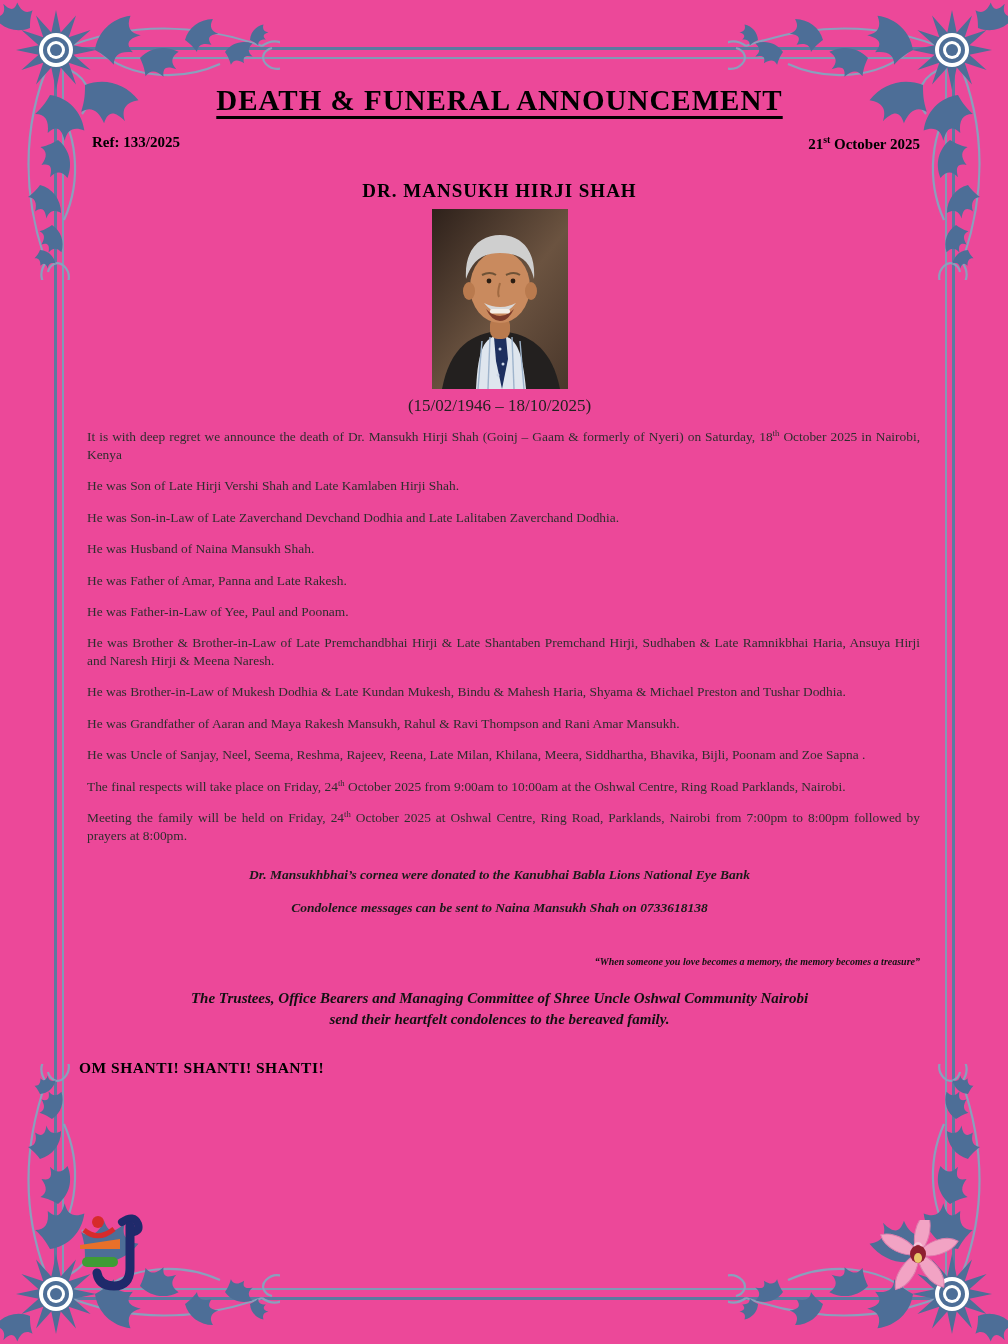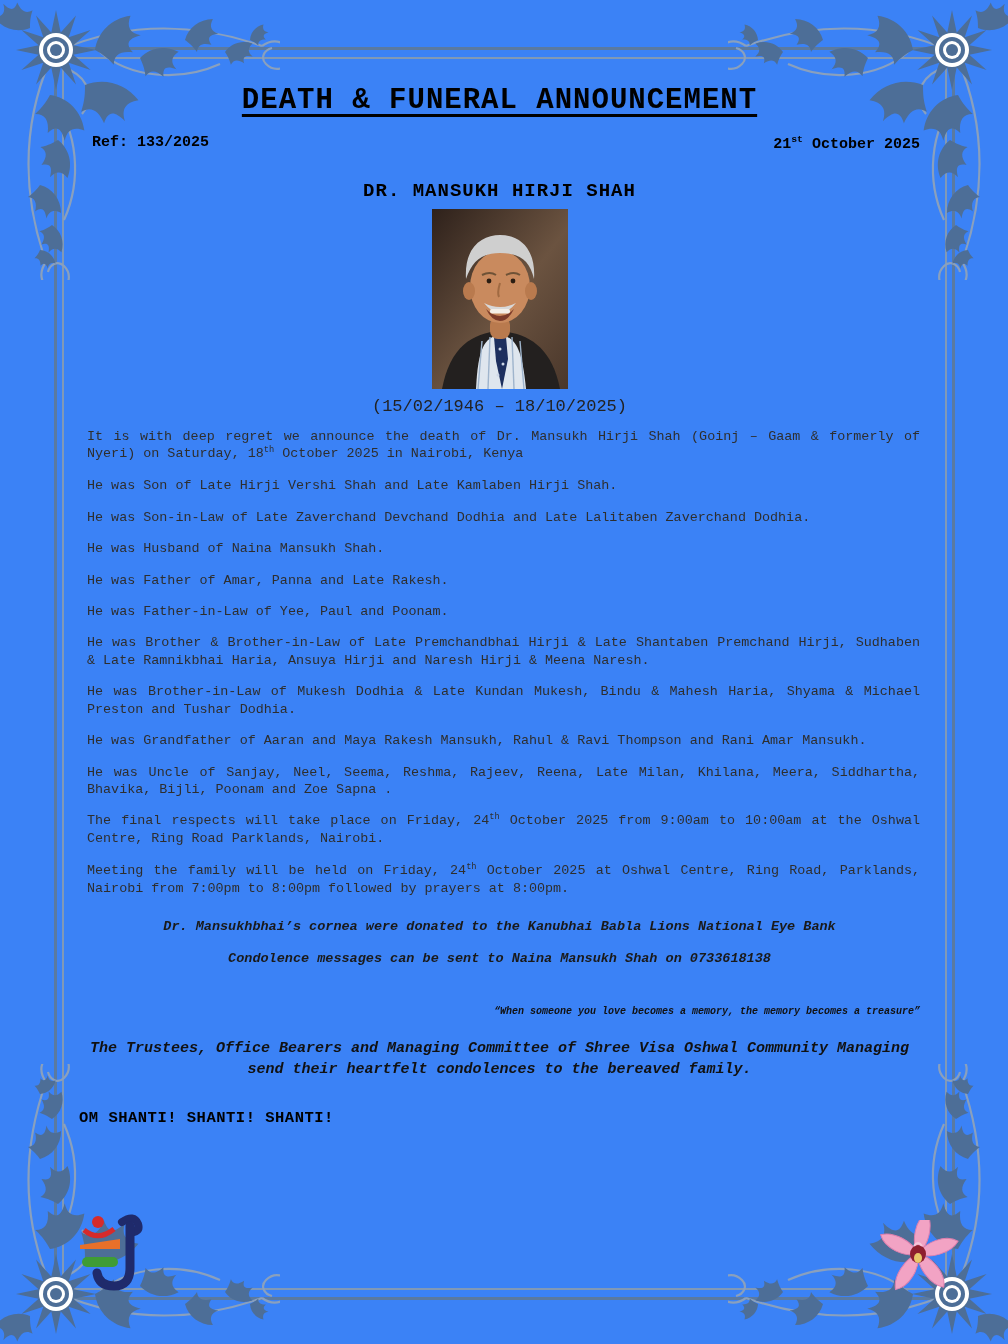--- a/index.html
+++ b/index.html
@@ -1,17 +1,17 @@
 <!DOCTYPE html>
 <html><head>
 <meta charset="utf-8">
 <style>
   html,body{margin:0;padding:0;background:#fff;}
-  .page{position:relative;width:1008px;height:1344px;background:#3b82f6;overflow:hidden;
-        font-family:Liberation Mono, monospace;color:#222;}
+  .page{position:relative;width:1008px;height:1344px;background:#ec4899;overflow:hidden;
+        font-family:Liberation Serif, serif;color:#222;}
   
   .frame-outer{position:absolute;left:54px;top:47px;right:53px;bottom:44px;
                border:3px solid #5b7aa0;pointer-events:none;}
   .frame-inner{position:absolute;left:62px;top:57px;right:61px;bottom:54px;
                border:2px solid #8199b6;pointer-events:none;}
   .corner{position:absolute;width:280px;height:280px;}
   .corner.tl{left:0;top:0;}
   .corner.tr{right:0;top:0;transform:scaleX(-1);}
   .corner.bl{left:0;bottom:0;transform:scaleY(-1);}
   .corner.br{right:0;bottom:0;transform:scale(-1,-1);}
@@ -180,21 +180,21 @@
     </div>
 
     <div class="notes">
       <p class="note">Dr. Mansukhbhai’s cornea were donated to the Kanubhai Babla Lions National Eye Bank</p>
       <p class="note">Condolence messages can be sent to Naina Mansukh Shah on 0733618138</p>
     </div>
 
     <div class="quote">“When someone you love becomes a memory, the memory becomes a treasure”</div>
 
     <div class="condolence">
-      <div>The Trustees, Office Bearers and Managing Committee of Shree Visa Oshwal Community Managing</div>
+      <div>The Trustees, Office Bearers and Managing Committee of Shree Uncle Oshwal Community Nairobi</div>
       <div>send their heartfelt condolences to the bereaved family.</div>
     </div>
 
     <div class="om">OM SHANTI! SHANTI! SHANTI!</div>
   </div>
 
   <svg class="logo" viewBox="0 0 72 82">
     <circle cx="22" cy="10" r="6" fill="#d62b2b"></circle>
     <path d="M8 18 Q22 30 38 17" fill="none" stroke="#d62b2b" stroke-width="5"></path>
     <path d="M4 33 L44 27 L44 37 L4 37 Z" fill="#e8702a"></path>

